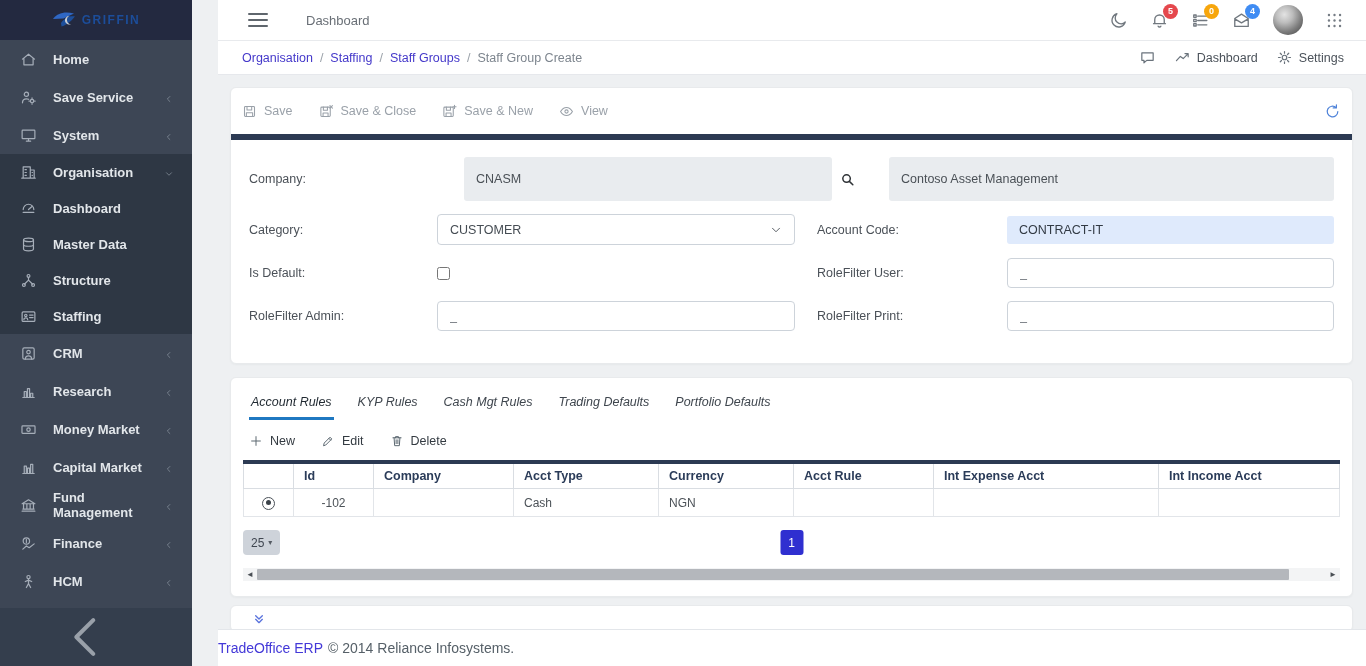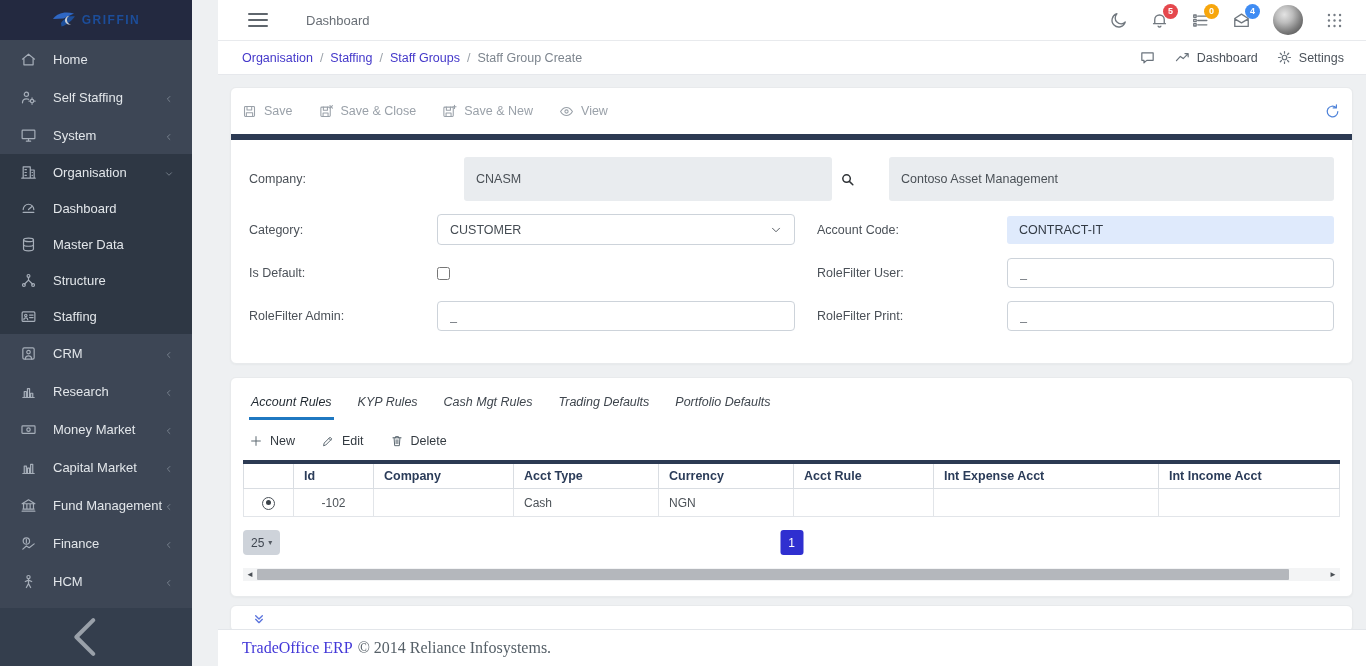--- a/index.html
+++ b/index.html
@@ -5,21 +5,21 @@
   * { box-sizing: border-box; margin: 0; padding: 0; }
   html,body { width:1366px; height:666px; overflow:hidden; }
   body { font-family:"Liberation Sans", sans-serif; font-size:13px; background:#eef0f2; }
   .app { display:flex; width:1366px; height:666px;gap:26px; }
 
   
   .sidebar { width:192px; flex:0 0 192px; background:#3d4655; display:flex; flex-direction:column; color:#dfe3e8; }
   .logo-strip { height:40px; background:#232940; display:flex; align-items:center; justify-content:center; gap:6px; }
   .logo-text { color:#1c4d9a; font-weight:bold; font-size:12px; letter-spacing:1.5px; }
   .nav { display:flex; flex-direction:column; }
-  .nav-item { height:38px; display:flex; align-items:center; padding:0 18px 0 20px; cursor:pointer; }
+  .nav-item { height:38px; display:flex; align-items:center; padding:0 18px 0 20px; cursor:pointer;font-weight:bold; }
   .nav-item.group { background:#2e3744; height:36px; }
   .nav-item .nicon { width:17px; height:17px; margin-right:16px; flex:0 0 17px; color:#a6aeb9; }
   .nav-item .nlabel { flex:1; font-size:13px; color:#e2e6ea; }
   .nav-item .nchev { width:10px; height:10px; color:#8e97a3; }
   .side-spacer { flex:1; }
   .collapse-bar { height:58px; background:#343e4d; display:flex; align-items:center; justify-content:flex-end; padding-right:20px; cursor:pointer; }
   .collapse-bar svg { width:14px; height:14px; color:#99a0a9; }
   svg.st { fill:none; stroke:currentColor; stroke-width:1.7; stroke-linecap:round; stroke-linejoin:round; width:100%; height:100%; }
 
   
@@ -95,21 +95,21 @@
   .page-btn { position:absolute; left:50%; transform:translateX(-50%); top:0; width:23px; height:25px; background:#2f2fd0; border-radius:3px; color:#fff; font-size:12px; display:flex; align-items:center; justify-content:center; cursor:pointer; }
 
   .hscrollbar { margin:12px 12px 0 12px; height:13px; background:#f3f4f5; display:flex; align-items:center; }
   .hscrollbar .arr { width:14px; text-align:center; font-size:8px; color:#4a4f55; cursor:pointer; line-height:13px; }
   .hscrollbar .track { flex:1; height:13px; position:relative; }
   .hscrollbar .thumb { position:absolute; left:0; top:1px; height:11px; width:96.5%; background:#b4b7bc; border-radius:1px; cursor:grab; }
 
   .expander-panel { margin-top:8px; height:27px; display:flex; align-items:center; padding-left:20px; cursor:pointer; }
   .expander-panel svg { width:16px; height:16px; color:#5b74dd; stroke-width:2; }
 
-  .footer { height:37px; flex:0 0 37px; background:#fff; border-top:1px solid #e3e6ea; display:flex; align-items:center; padding-left:24px; font-size:16px;font-family:Liberation Serif, serif; }
+  .footer { height:37px; flex:0 0 37px; background:#fff; border-top:1px solid #e3e6ea; display:flex; align-items:center; font-size:14px; }
   .footer .flink { color:#4338d8; cursor:pointer; }
   .footer .ftext { color:#566068; margin-left:5px; }
 </style>
 </head>
 <body>
 
 <div class="app">
 
   <aside class="sidebar">
     <div class="logo-strip">
@@ -128,21 +128,21 @@
             </svg></span>
         <span class="nlabel">Home</span>
       </div>
       <div class="nav-item">
         <span class="nicon"><svg class="st" viewBox="0 0 24 24">
               <circle cx="9" cy="7.5" r="3"></circle>
               <path d="M3.5 19.5 C3.5 15.5 6 13.8 9 13.8 C10.2 13.8 11.3 14.1 12.2 14.6"></path>
               <circle cx="17" cy="17" r="2.4"></circle>
               <path d="M17 13.4 V12.6 M17 21.4 V20.6 M13.4 17 H12.6 M21.4 17 H20.6"></path>
             </svg></span>
-        <span class="nlabel">Self Staffing</span>
+        <span class="nlabel">Save Service</span>
         <span class="nchev"><svg class="st" viewBox="0 0 24 24" stroke-width="2.5">
               <path d="M14 6 L8 12 L14 18"></path>
             </svg></span>
       </div>
       <div class="nav-item">
         <span class="nicon"><svg class="st" viewBox="0 0 24 24">
               <rect x="3" y="4.5" width="18" height="12" rx="1"></rect>
               <path d="M9 20 H15 M12 16.5 V20"></path>
             </svg></span>
         <span class="nlabel">System</span>

